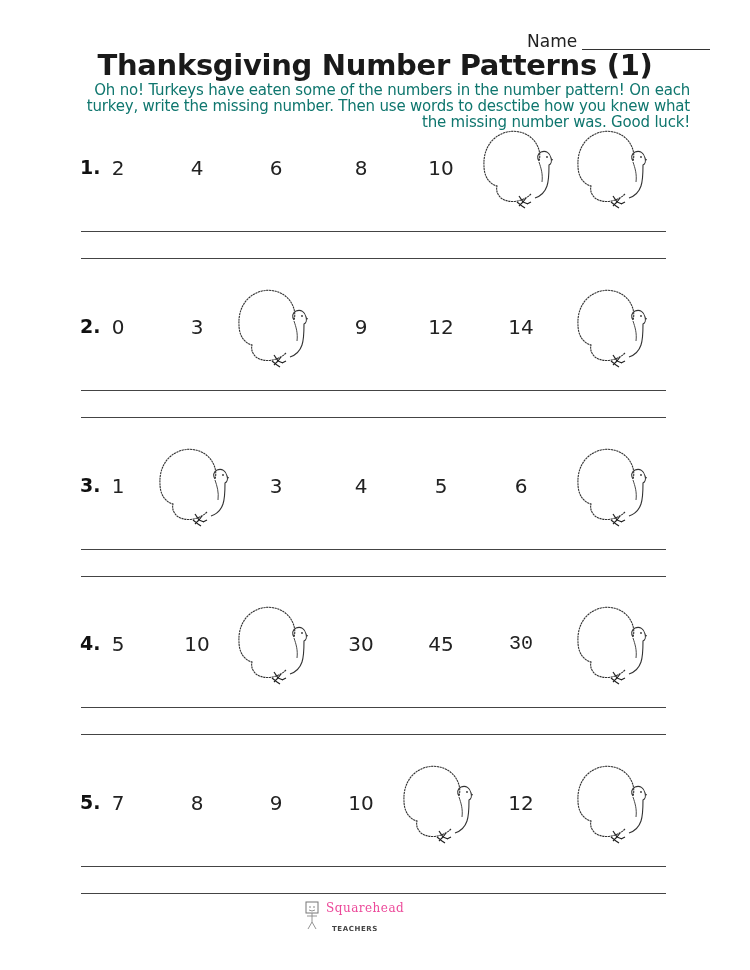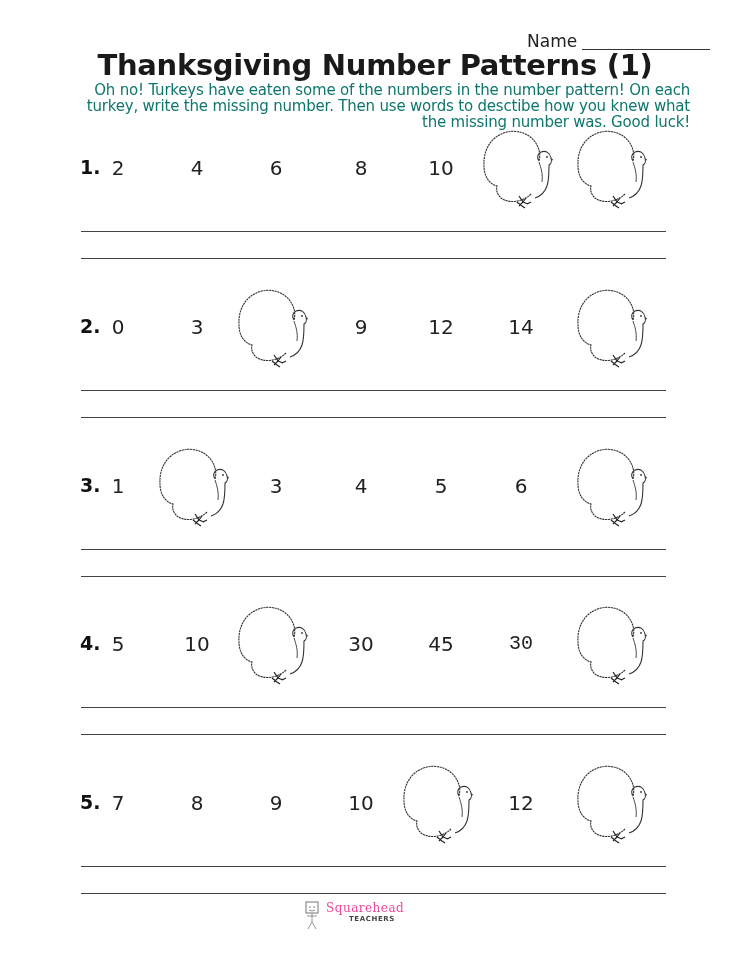--- a/index.html
+++ b/index.html
@@ -9,21 +9,21 @@
     #name-label { left: 527px; top: 31px; font-size: 17px; color: #222; white-space: nowrap; }
     #name-line { left: 582px; top: 49px; width: 128px; border-bottom: 1px solid #333; height: 0; }
     #title { left: 0; width: 750px; top: 48px; text-align: center; font-size: 29px; font-weight: 700; color: #1a1a1a; letter-spacing: -0.3px; white-space: nowrap; }
     #instructions { left: 60px; width: 630px; top: 82px; text-align: right; font-size: 15px; line-height: 16px; color: #0f766e; letter-spacing: -0.2px; }
     .num-label { font-size: 19px; font-weight: bold; color: #111; }
     .num { font-size: 20px; color: #222; text-align: center; width: 50px; }
     .rule { left: 81px; width: 585px; height: 0; border-top: 1.6px solid #444; }
     .turkey { width: 80px; height: 84px; }
     #logo { left: 300px; top: 900px; width: 100px; height: 30px; }
     #logo .logo-top { position: absolute; left: 26px; top: 1px; font-family: "DejaVu Serif", serif; font-size: 12px; color: #ec4899; letter-spacing: 0.5px; }
-    #logo .logo-bottom { position: absolute; left: 32px; top: 15px; font-size: 7px; font-weight: bold; color: #444; letter-spacing: 0.6px; margin-left: 17px; }
+    #logo .logo-bottom { position: absolute; left: 32px; top: 25px; font-size: 7px; font-weight: bold; color: #444; letter-spacing: 0.6px; }
   </style>
 </head>
 <body>
 
 <div id="name-label" class="abs">Name</div>
 <div id="name-line" class="abs"></div>
 <div id="title" class="abs">Thanksgiving Number Patterns (1)</div>
 <div id="instructions" class="abs">Oh no! Turkeys have eaten some of the numbers in the number pattern! On each turkey, write the missing number. Then use words to desctibe how you knew what the missing number was. Good luck!</div>
 
 <div id="problems">

